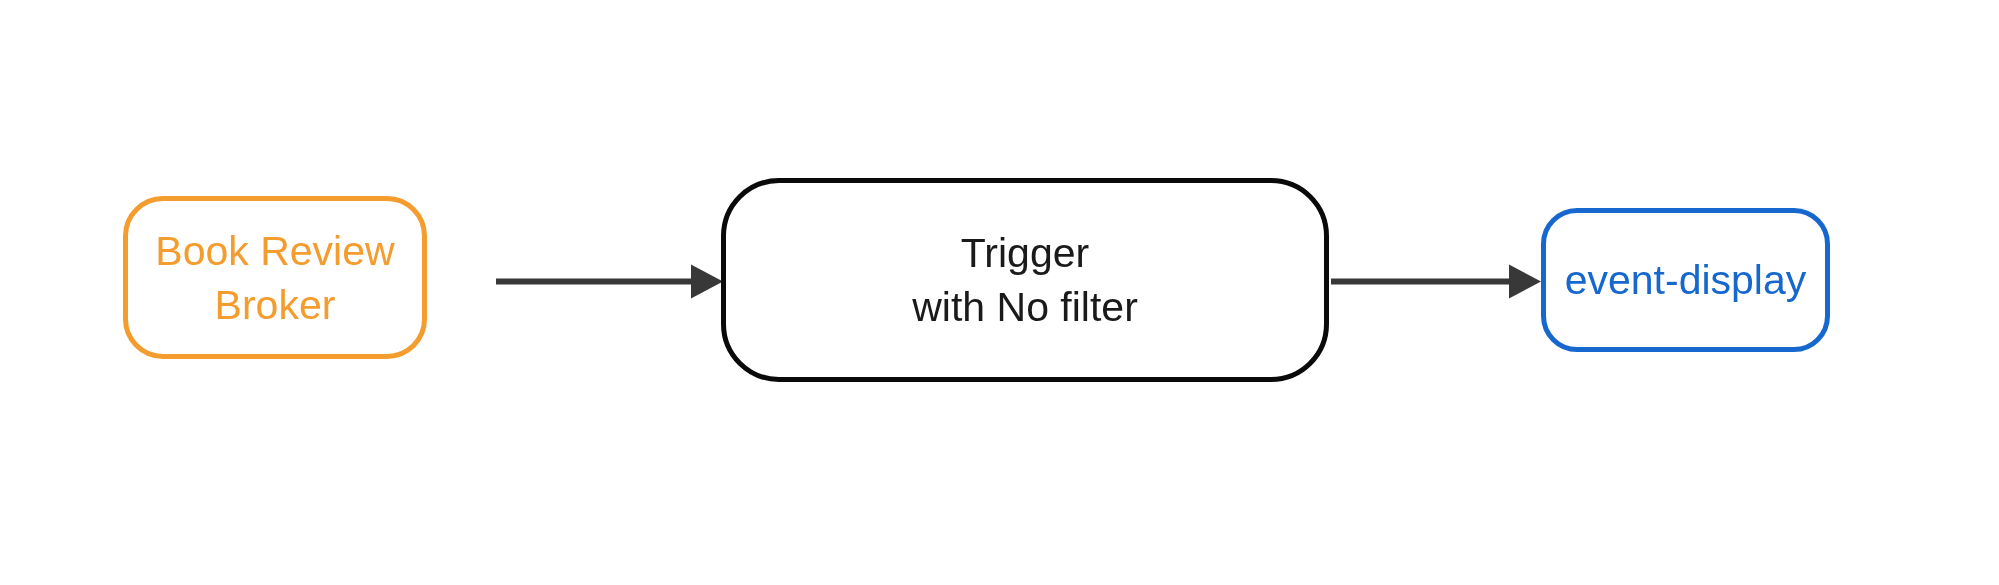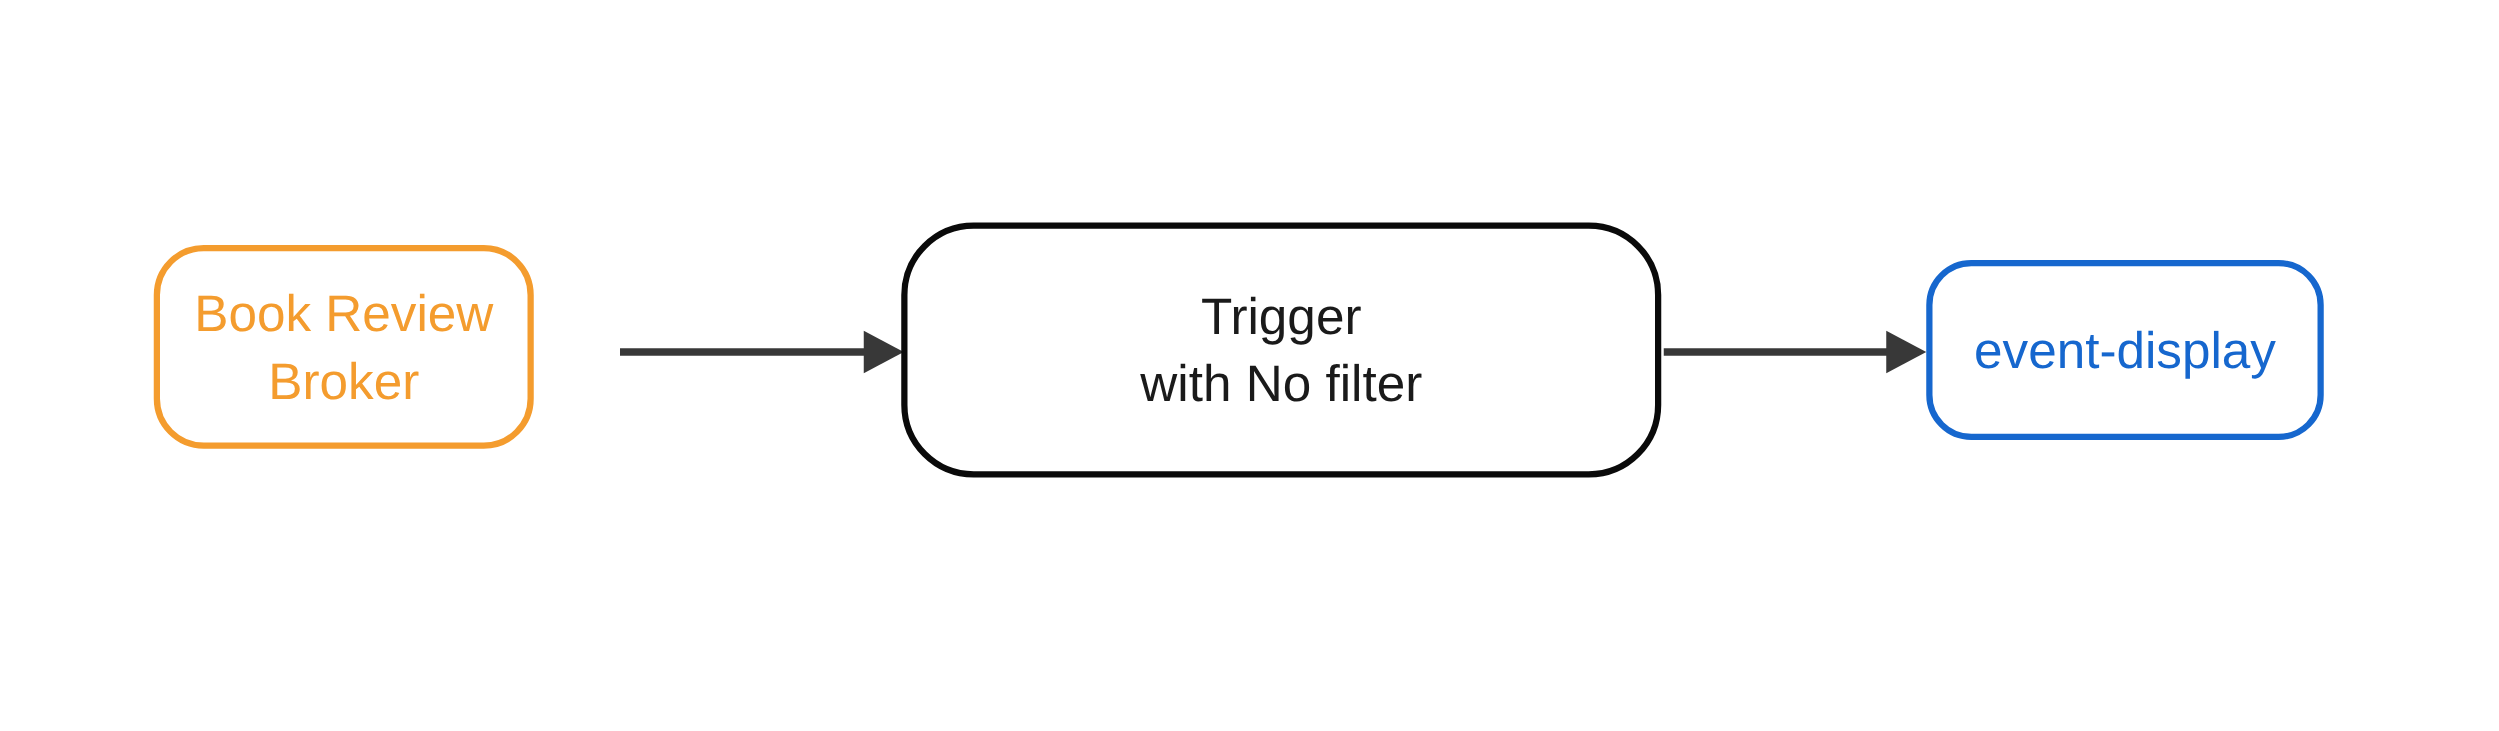--- a/index.html
+++ b/index.html
@@ -52,21 +52,21 @@
     top: 178px;
     width: 608px;
     height: 204px;
     border: 5px solid #0a0a0a;
     border-radius: 58px;
     color: #1a1a1a;
   }
   .node-event-display {
     left: 1541px;
     top: 208px;
-    width: 318px;
+    width: 289px;
     height: 144px;
     border: 5px solid #1667CE;
     border-radius: 36px;
     color: #1667CE;
   }
   .edge-shaft {
     stroke: #383838;
     stroke-width: 6;
   }
   .edge-head {

